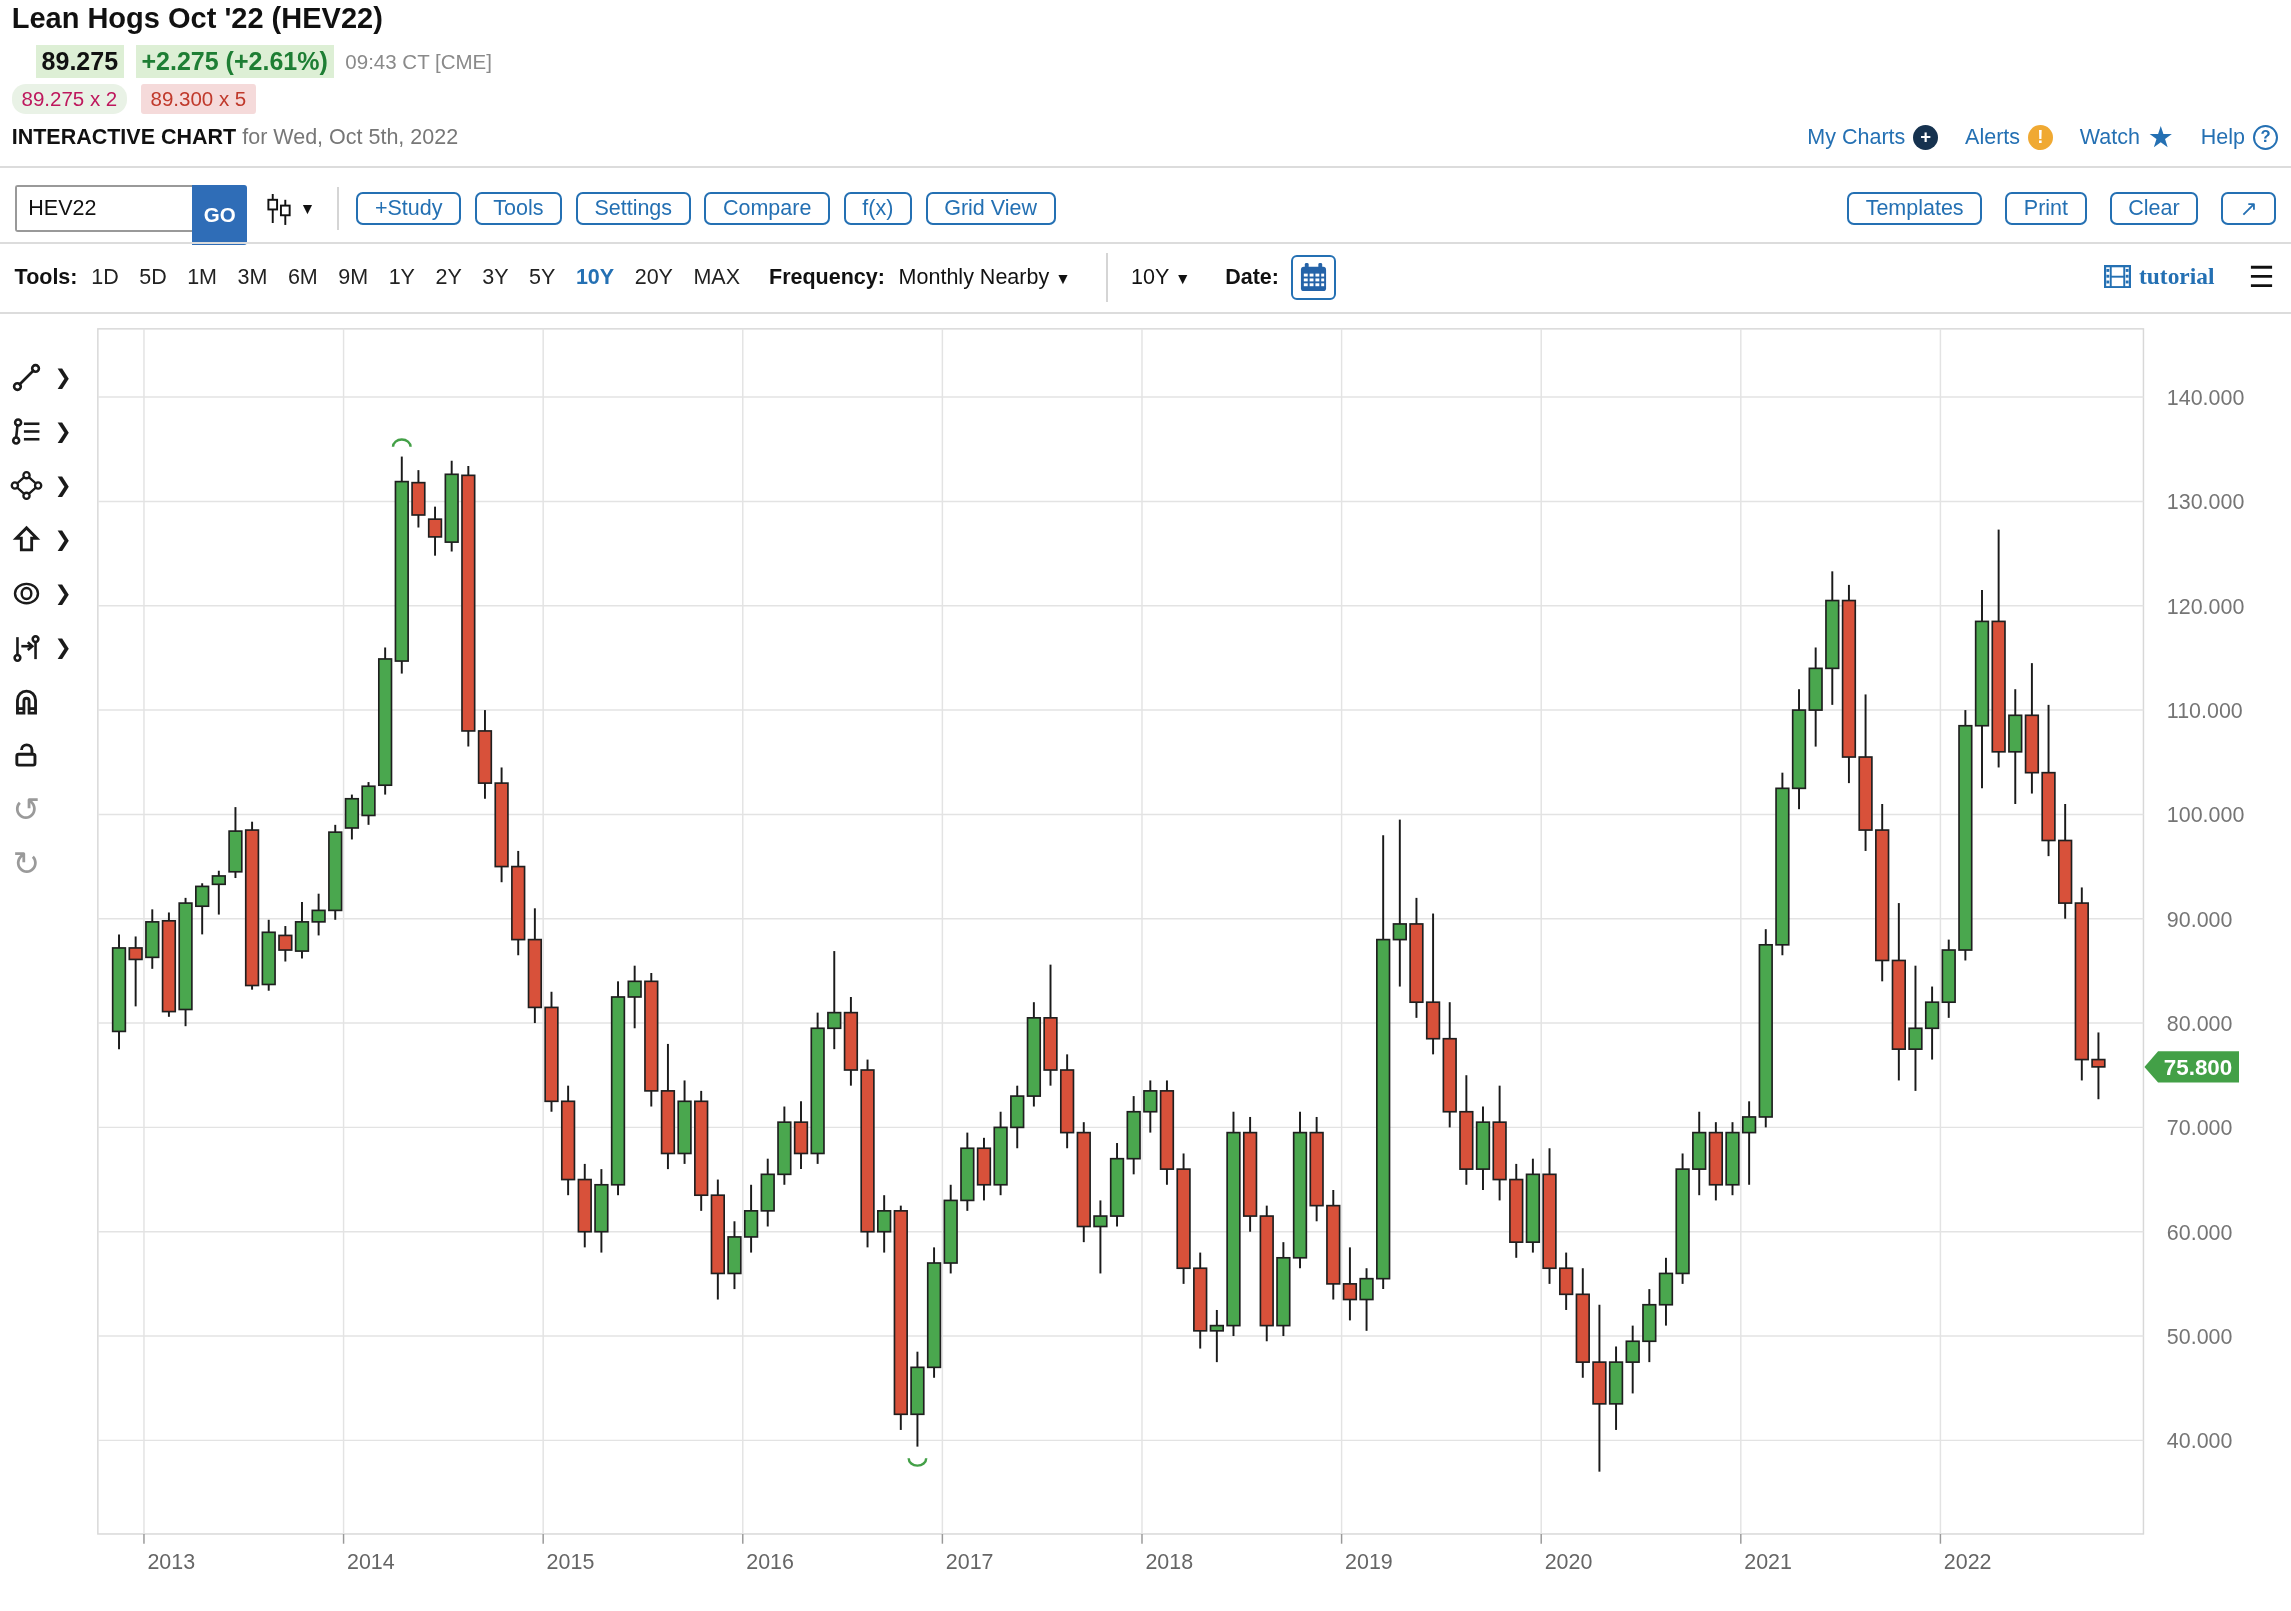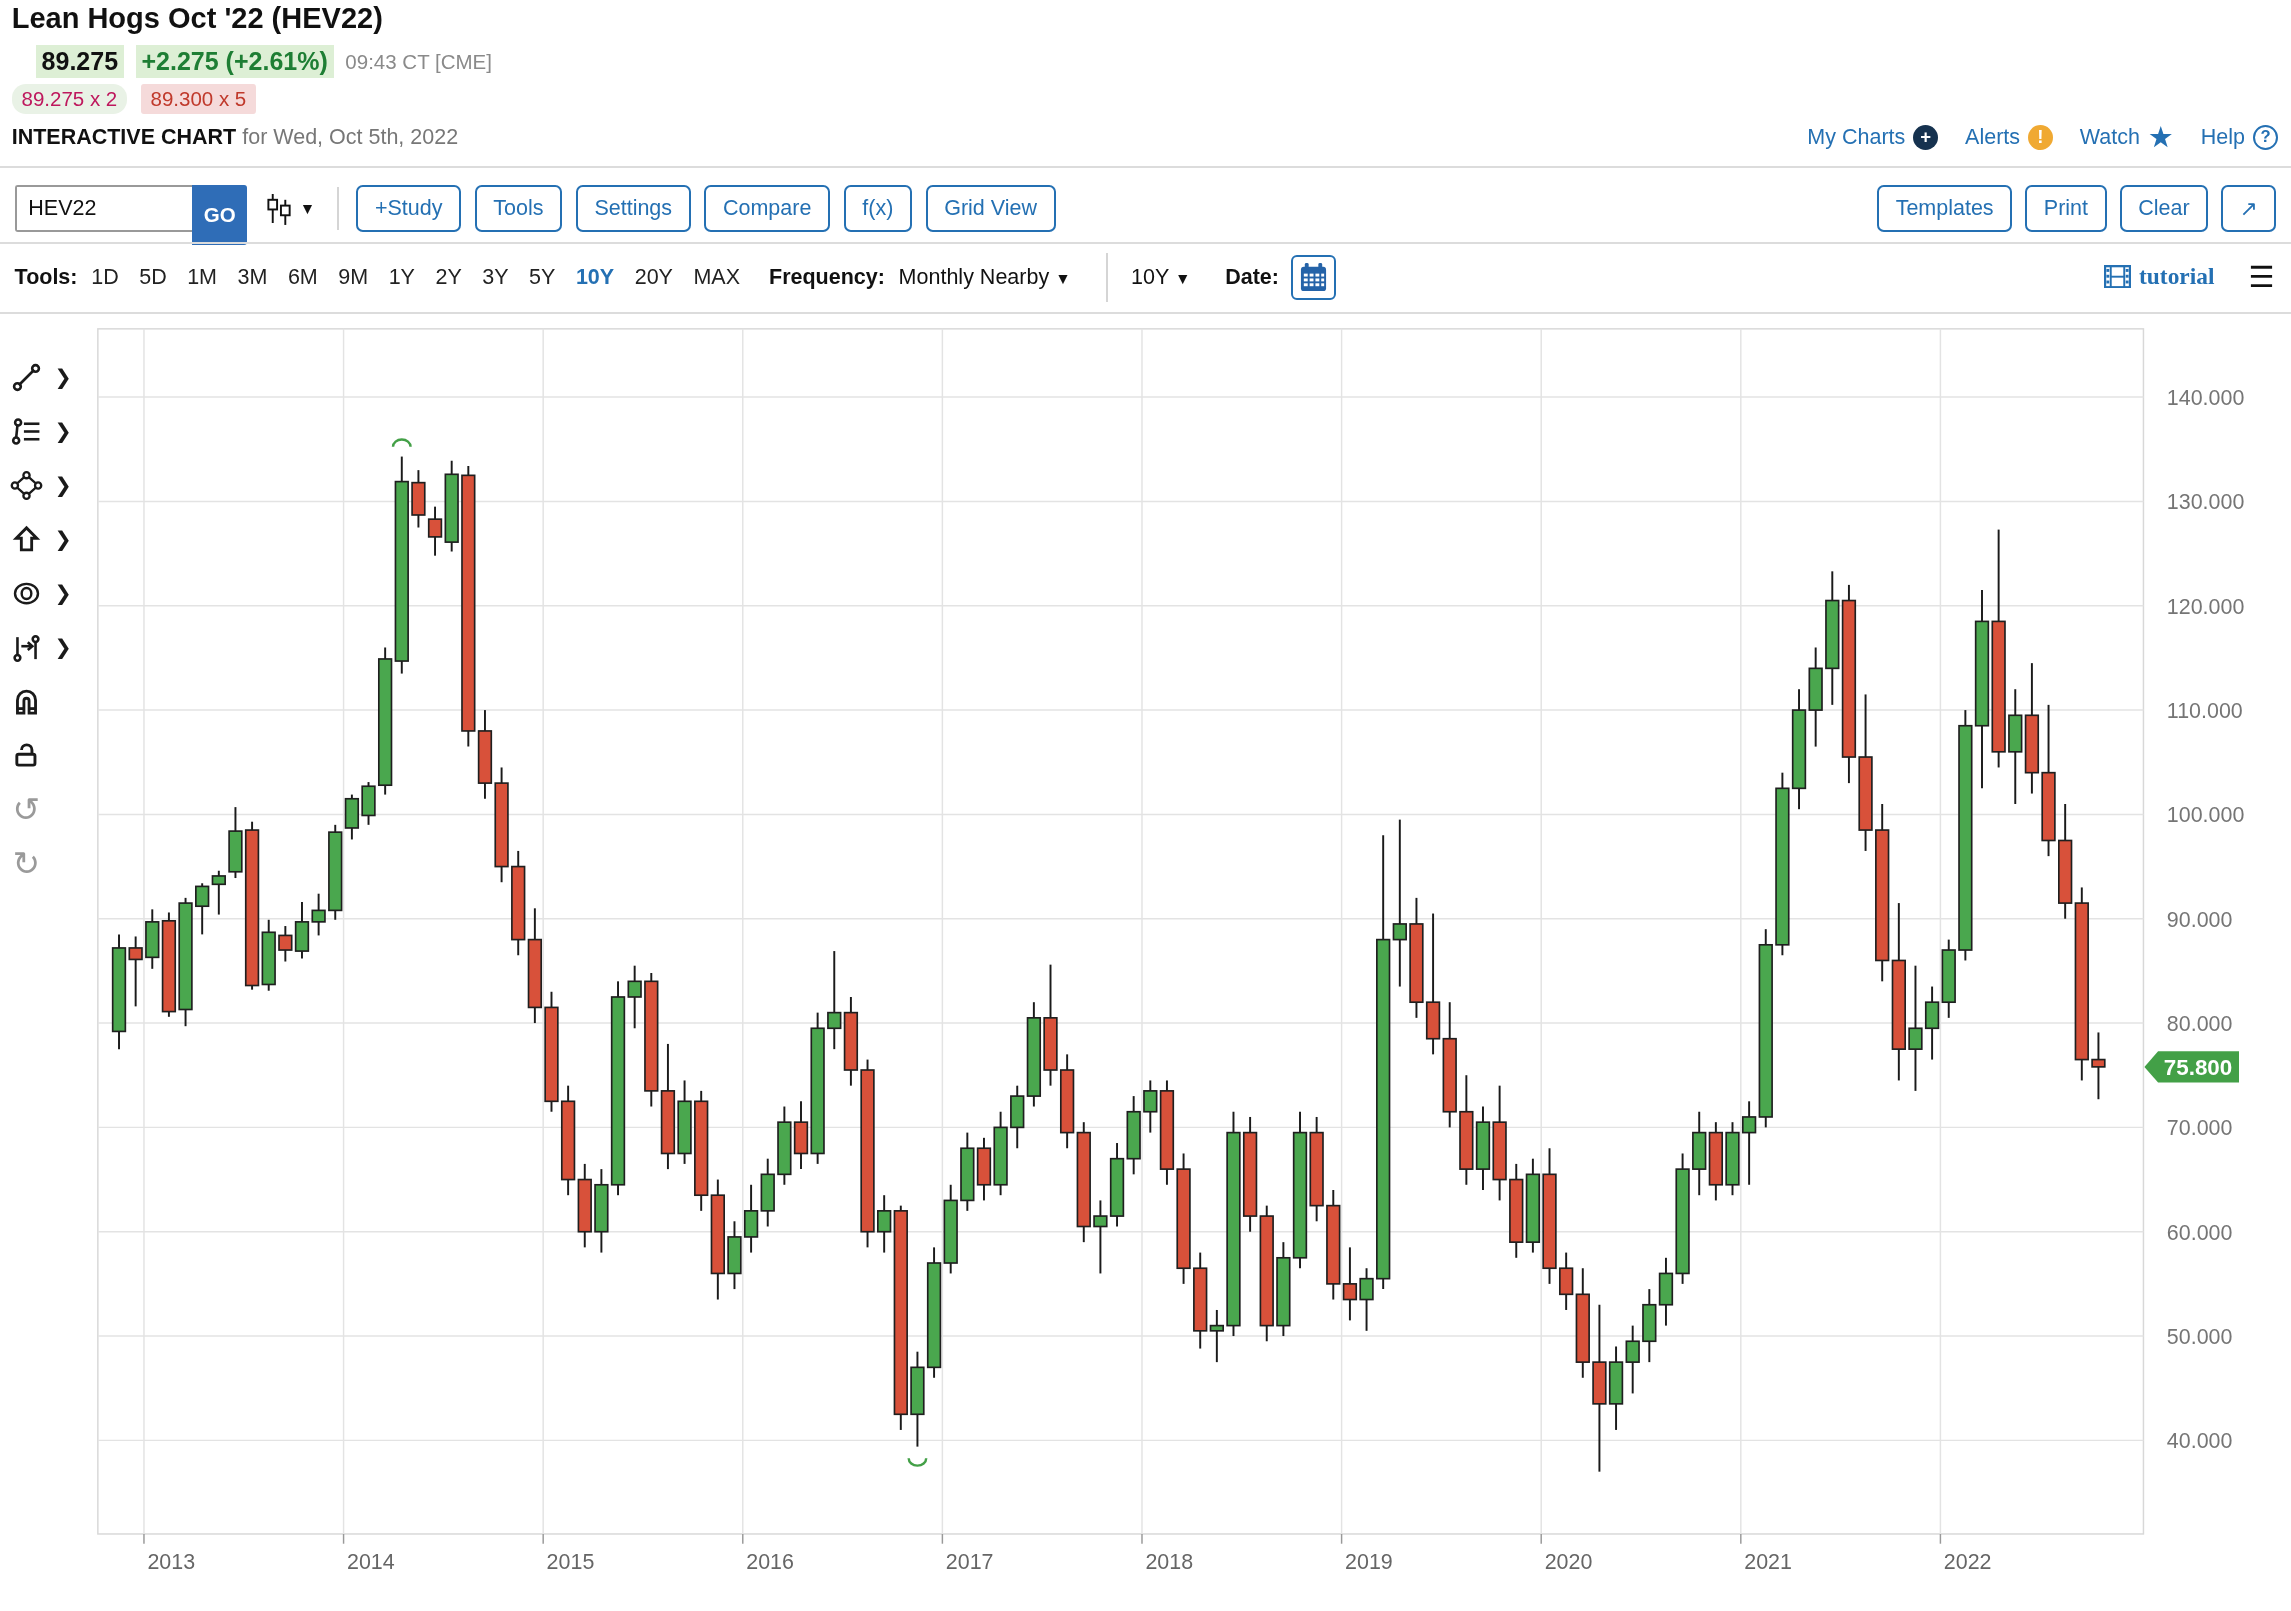--- a/index.html
+++ b/index.html
@@ -30,23 +30,23 @@
   .toolbar{position:absolute;left:0;top:183px;width:100%;height:51px;display:flex;align-items:center;}
   .sym-wrap{display:flex;margin-left:14.6px;height:47px;}
   .sym-input{width:164px;height:43px;border:2px solid #999;border-right:none;border-radius:2.9px 0 0 2.9px;
              font-size:21.5px;padding:0 0 0 11.7px;color:#111;font-family:inherit;outline:none;}
   .go-btn{width:55px;height:60px;background:#2f6db7;color:#ffffff;border:none;font-weight:700;font-size:20.5px;
           border-radius:0 2.9px 2.9px 0;cursor:pointer;}
   .ctype{display:flex;align-items:center;gap:5.9px;margin-left:17.6px;cursor:pointer;}
   .caret{font-size:15.6px;color:#111;}
   .vr{width:0;height:43px;border-left:2px solid #d5d5d5;margin:0 17.6px 0 21.5px;}
   .tb-btns{display:flex;gap:13.7px;align-items:center;}
-  .btn{height:47px;padding:0 16.6px;background:#fff;border:2px solid #2470b3;border-radius:6.8px;color:#2470b3;
+  .btn{height:33px;padding:0 16.6px;background:#fff;border:2px solid #2470b3;border-radius:6.8px;color:#2470b3;
        font-size:21.5px;font-family:inherit;cursor:pointer;display:flex;align-items:center;}
-  .tb-right{margin-left:auto;margin-right:15.6px;display:flex;gap:13px;border-radius:22px;}
+  .tb-right{margin-left:auto;margin-right:15.6px;display:flex;gap:23px;border-radius:22px;}
   
   .rangebar{position:absolute;left:0;top:250px;width:100%;height:55px;display:flex;align-items:center;}
   .rb-label{font-size:21.5px;font-weight:700;color:#111;margin-left:14.6px;margin-right:13.7px;}
   .ranges{display:flex;gap:20.5px;align-items:center;}
   .range-item{font-size:21.5px;color:#222;cursor:pointer;}
   .range-item.active{color:#2470b3;font-weight:700;}
   .freq-label{font-size:21.5px;font-weight:700;color:#111;margin-left:29px;margin-right:13.7px;}
   .freq-val{font-size:21.5px;color:#111;margin-right:11.7px;cursor:pointer;}
   .rb-vr{width:0;height:49px;border-left:2px solid #d5d5d5;margin:0 23.4px;}
   .period-val{font-size:21.5px;color:#111;margin-right:9.8px;cursor:pointer;}

